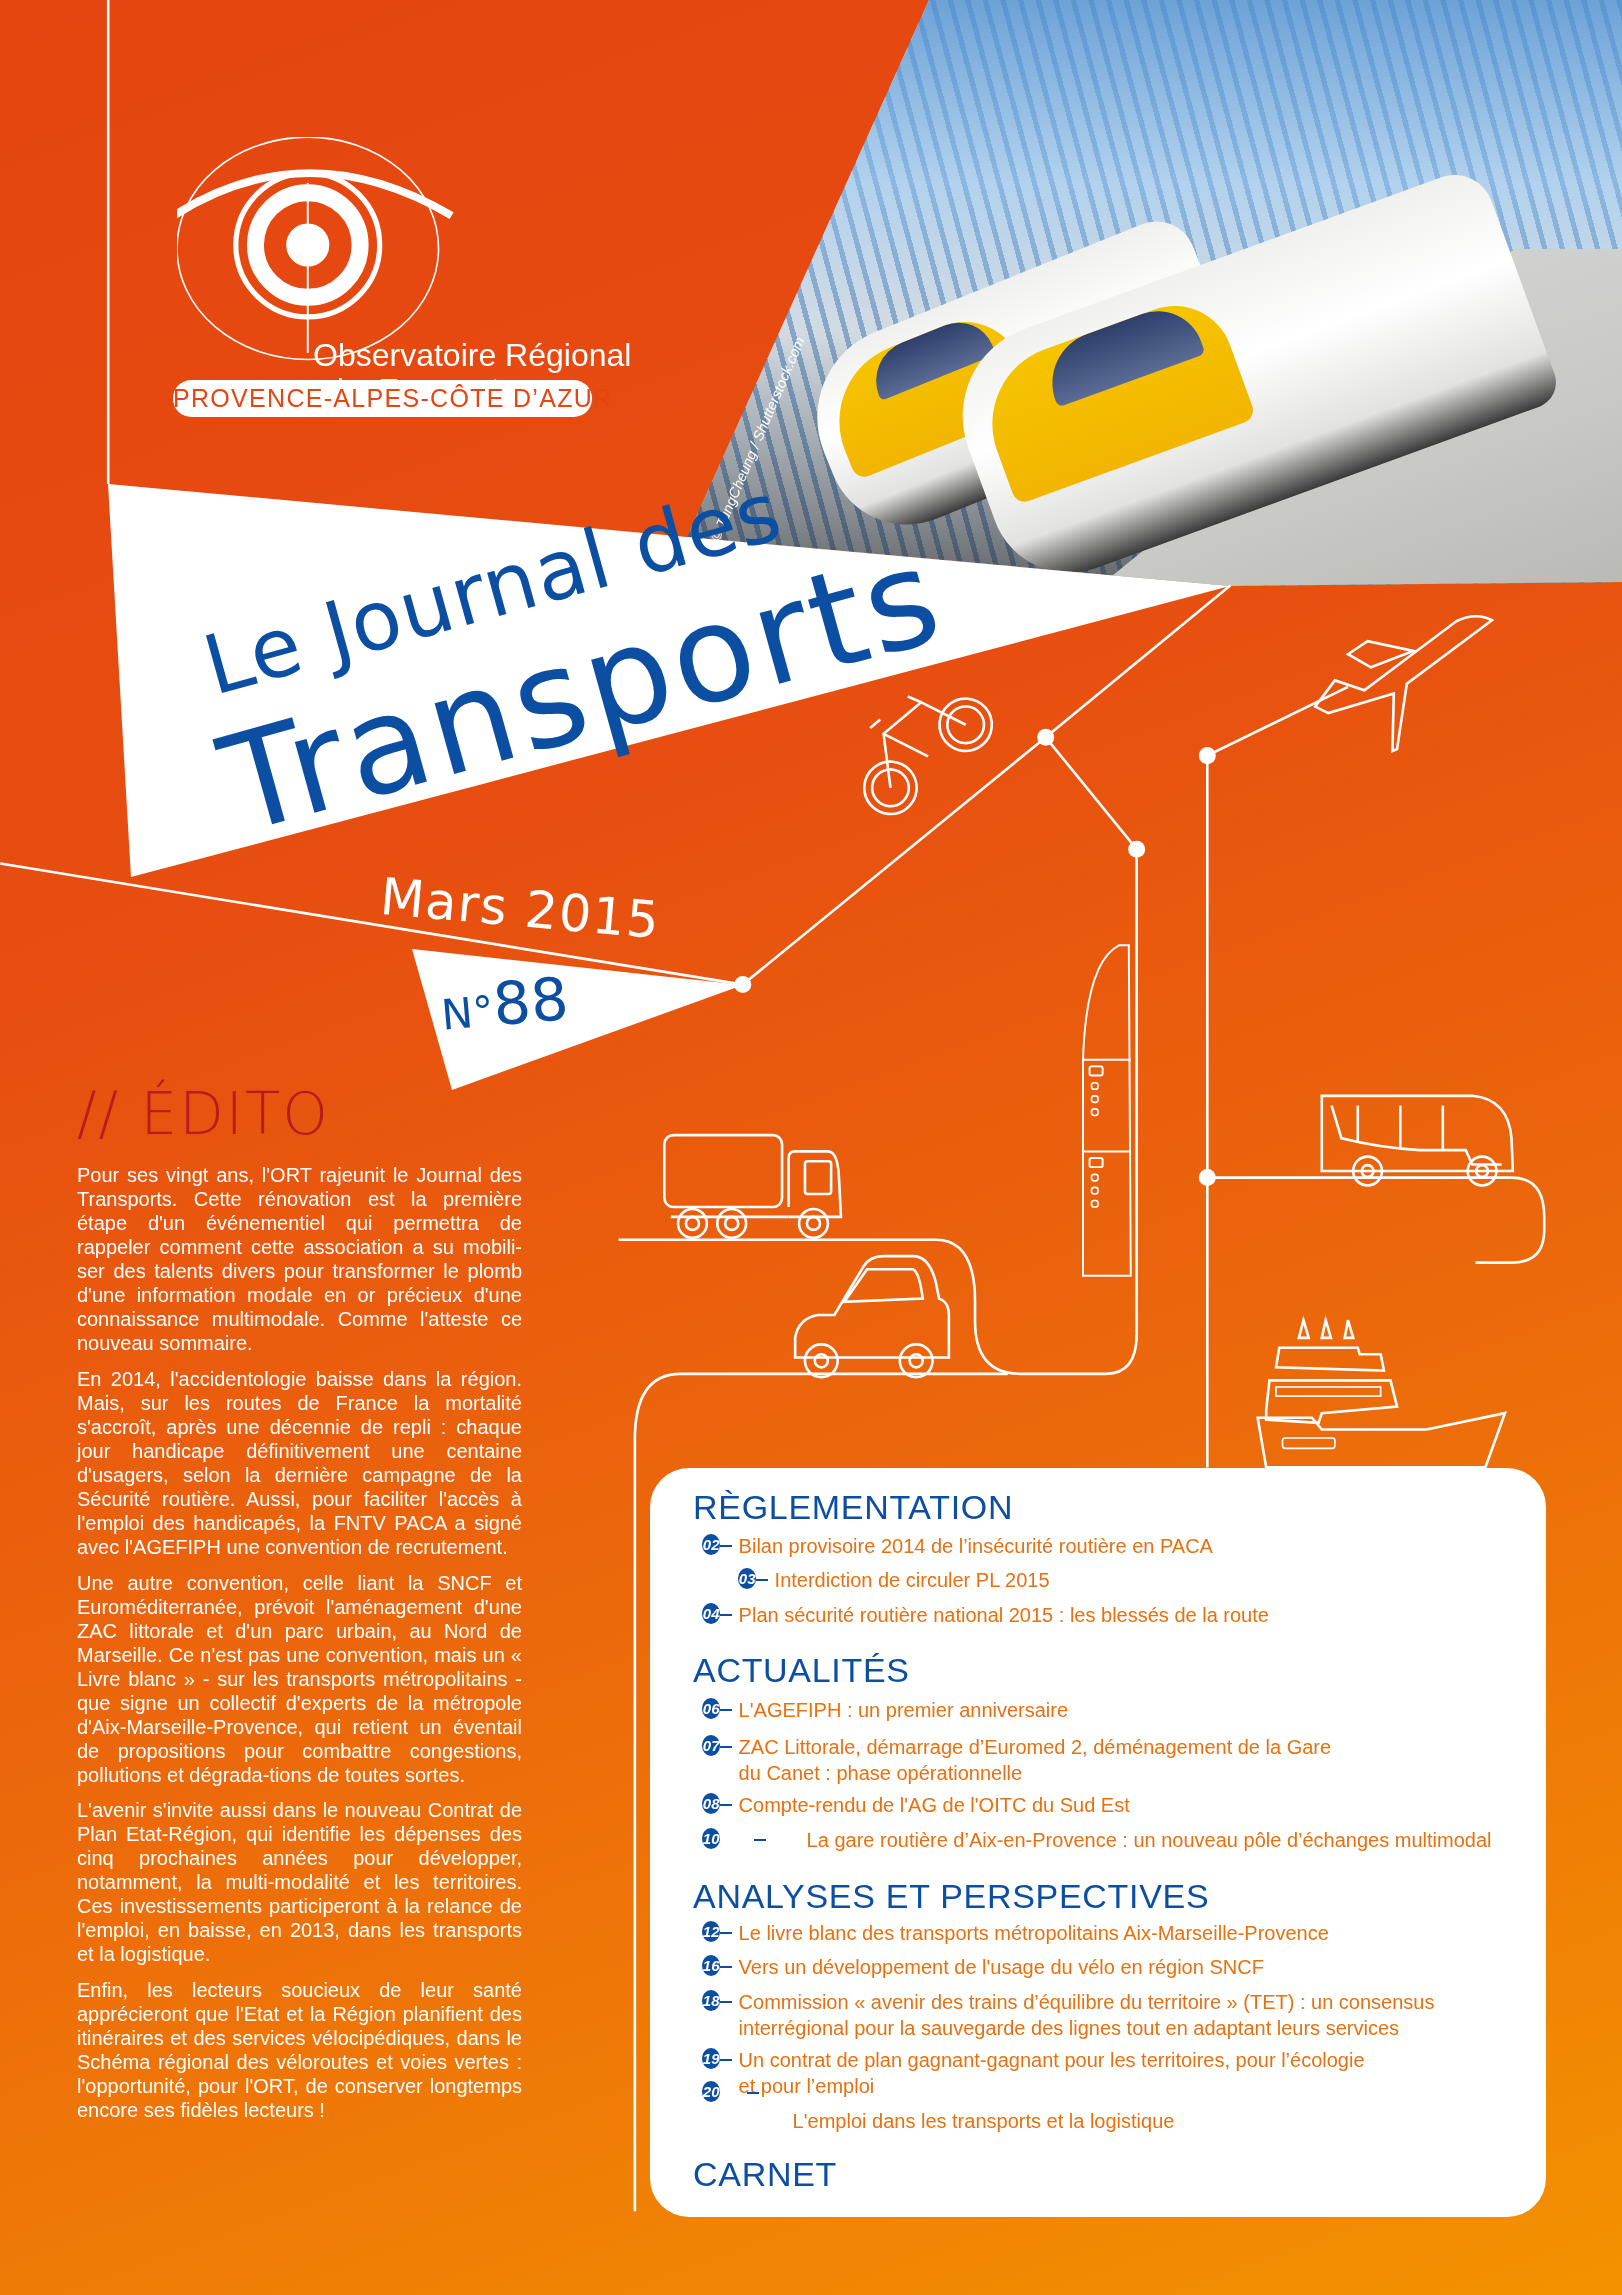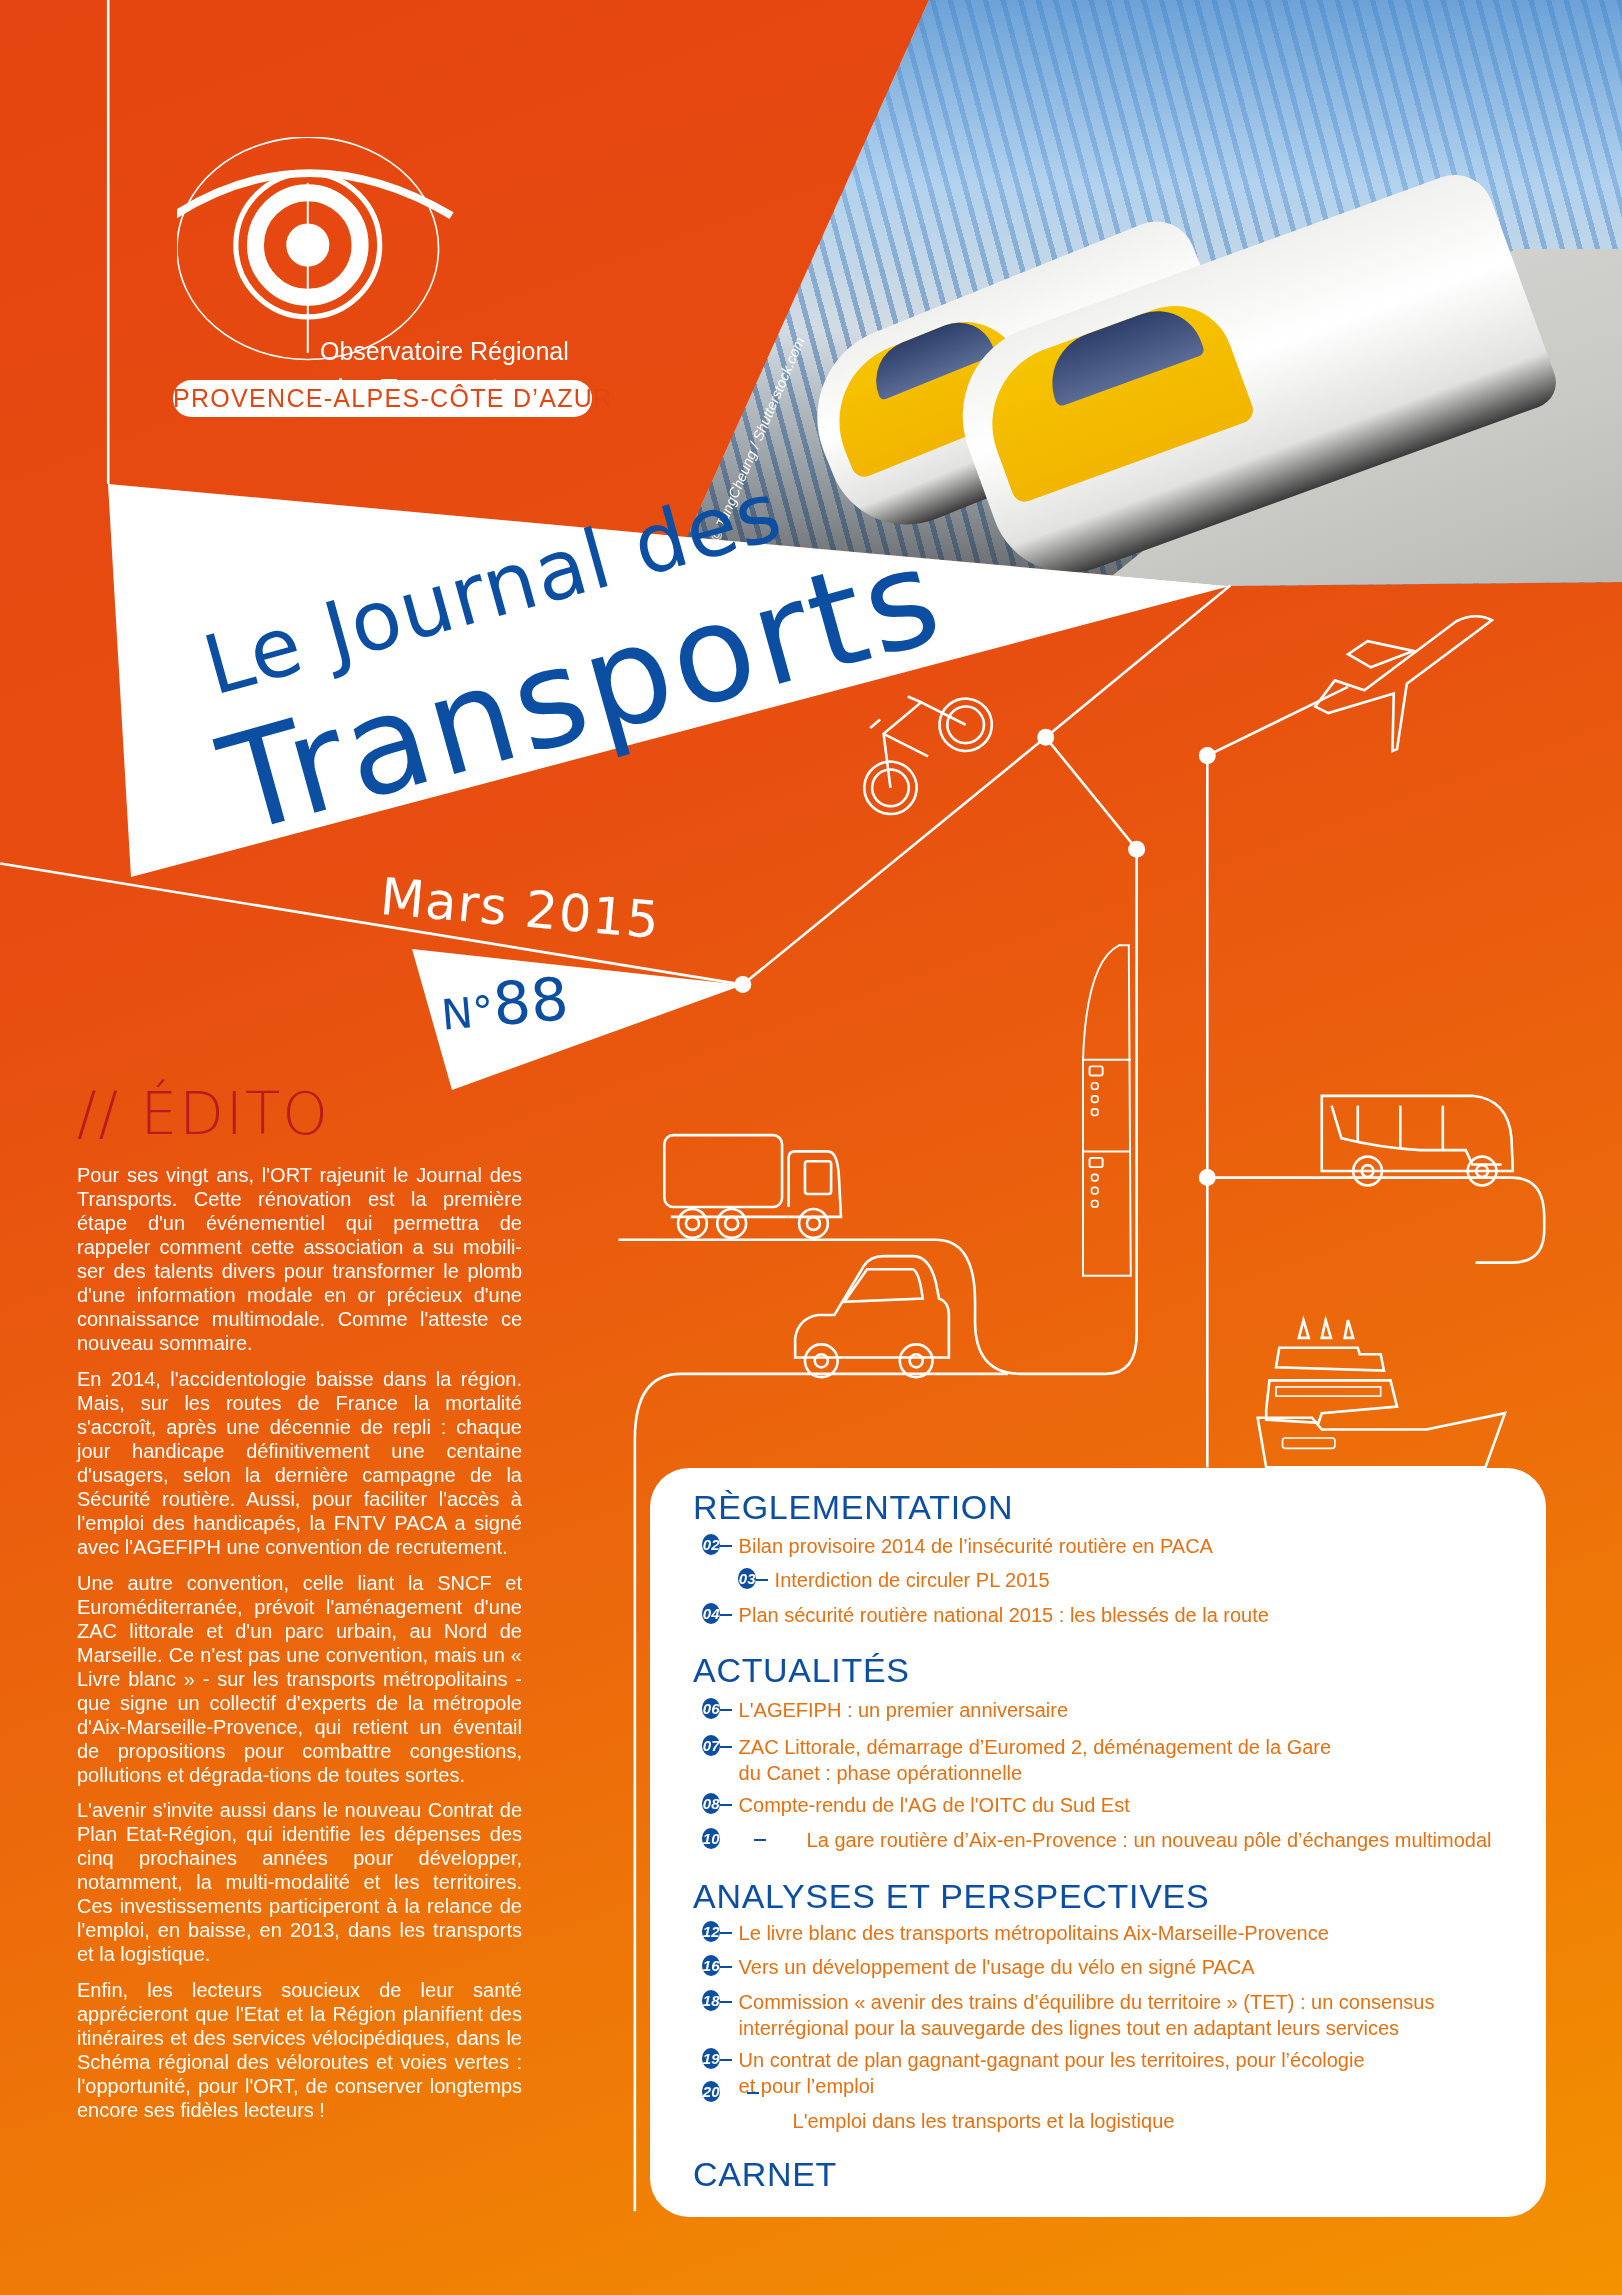--- a/index.html
+++ b/index.html
@@ -59,21 +59,21 @@
     font-size:59px; transform:rotate(-5deg); transform-origin:0 0; white-space:nowrap;
   }
   #issue .no { font-size:42px; }
   #credit {
     position:absolute; left:707px; top:537px; color:#fff; font-size:14.4px; font-style:italic;
     transform:rotate(-67deg); transform-origin:0 0; white-space:nowrap;
   }
   
   #logo { position:absolute; left:177px; top:137px; width:425px; height:288px; }
   #logo .ort { position:absolute; left:131px; top:39px; font-size:131px; color:#fff; font-weight:400; letter-spacing:6.5px; line-height:1; }
-  #logo .org1 { position:absolute; left:143px; top:200px; font-size:25px; color:#fff; font-family:"Liberation Sans Narrow","Liberation Sans",sans-serif; white-space:nowrap; }
+  #logo .org1 { position:absolute; left:136px; top:200px; font-size:32px; color:#fff; font-family:"Liberation Sans Narrow","Liberation Sans",sans-serif; white-space:nowrap; }
   #logo .org2 { position:absolute; left:151px; top:236px; font-size:28px; color:#fff; white-space:nowrap; }
   #region-pill {
     position:absolute; left:173px; top:380px; width:419px; height:37px; background:#fff; border-radius:18.3px;
     color:#e54510; font-size:25px; text-align:center; line-height:37px; letter-spacing:1.3px; white-space:nowrap;
   }
   
   #edito-heading { position:absolute; left:77px; top:1080px; color:#b91c1c; font-size:58px; font-family:"DejaVu Sans", sans-serif; font-weight:200; letter-spacing:2px; }
   #edito-body {
     position:absolute; left:77px; top:1163px; width:445px; color:#fff; font-size:20px; line-height:24px;
     text-align:justify; font-family:"Liberation Sans", sans-serif;
@@ -294,21 +294,21 @@
 
   <div class="sec-title" style="top:409px;">ANALYSES ET PERSPECTIVES</div>
   <div class="item" style="top:452px;">
       <span class="badge">12</span>
       <span class="dash"></span>
       <span class="txt">Le livre blanc des transports métropolitains Aix-Marseille-Provence</span>
     </div>
   <div class="item" style="top:486px;">
       <span class="badge">16</span>
       <span class="dash"></span>
-      <span class="txt">Vers un développement de l'usage du vélo en signé PACA</span>
+      <span class="txt">Vers un développement de l'usage du vélo en région SNCF</span>
     </div>
   <div class="item" style="top:521px;">
       <span class="badge">18</span>
       <span class="dash"></span>
       <span class="txt"><span>Commission « avenir des trains d’équilibre du territoire » (TET) : un consensus</span><br><span>interrégional pour la sauvegarde des lignes tout en adaptant leurs services</span></span>
     </div>
   <div class="item" style="top:579px;">
       <span class="badge">19</span>
       <span class="dash"></span>
       <span class="txt"><span>Un contrat de plan gagnant-gagnant pour les territoires, pour l’écologie</span><br><span>et pour l’emploi</span></span>

